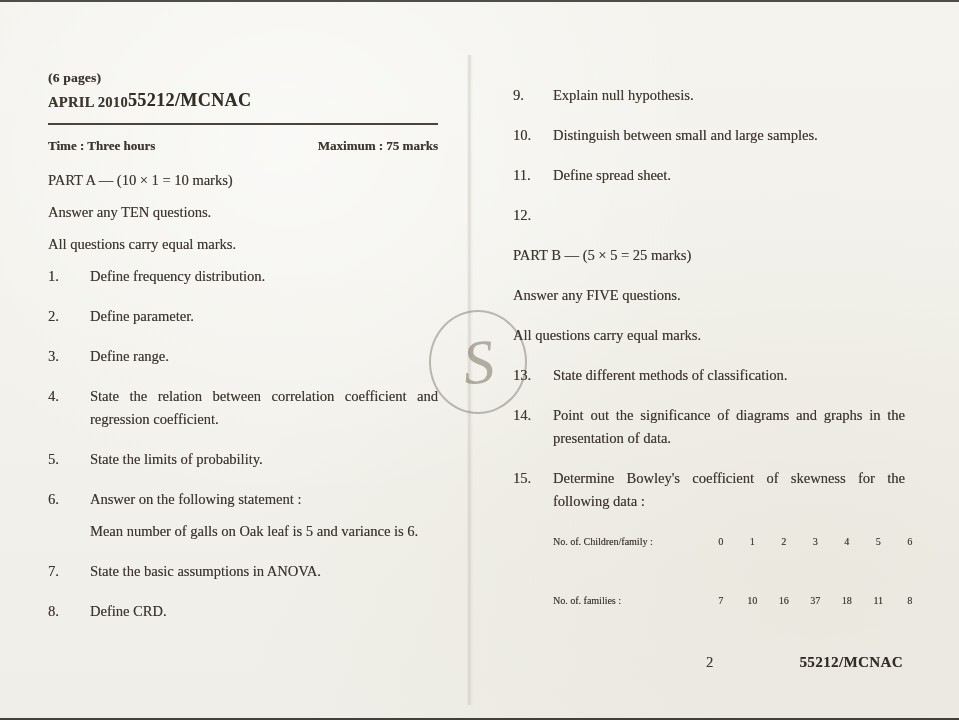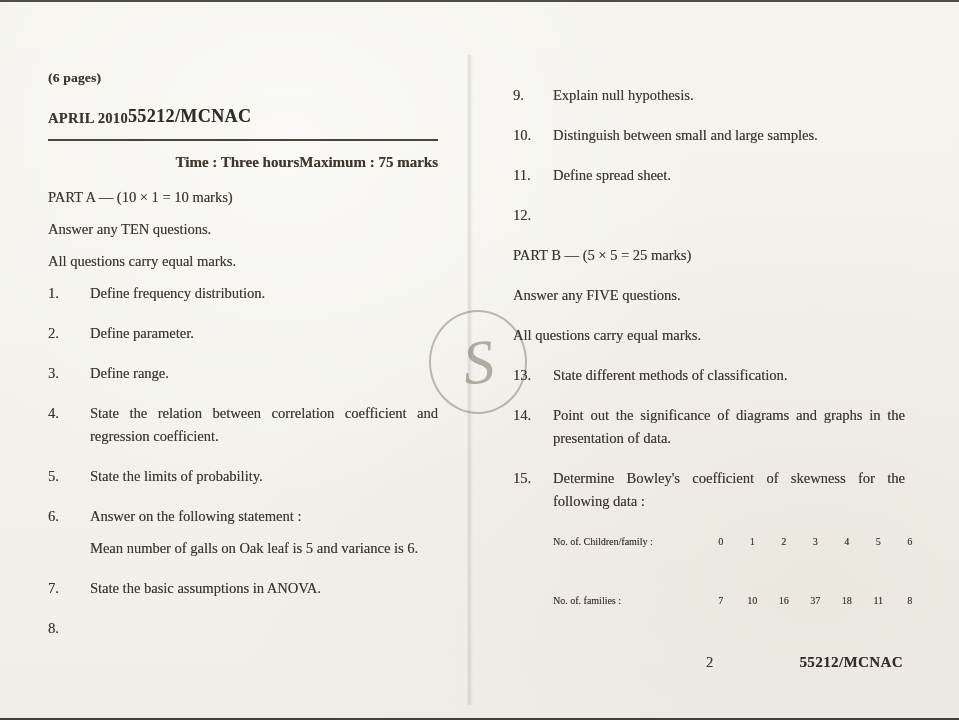--- a/index.html
+++ b/index.html
@@ -22,26 +22,26 @@
     position:absolute; left:429px; top:310px; width:94px; height:100px;
     border:2px solid rgba(124,118,106,0.48); border-radius:50%;
     display:flex; align-items:center; justify-content:center;
     color:rgba(122,115,101,0.55); text-shadow:none;
   }
   .watermark span { font-size:62px; font-style:italic; transform:rotate(-6deg); line-height:1; }
 
   .col-left  { position:absolute; left:48px;  top:70px; width:390px; }
   .col-right { position:absolute; left:513px; top:84px; width:392px; }
 
-  .pages-note { font-size:13.5px; font-weight:bold; margin-bottom:20px; letter-spacing:.2px; }
+  .pages-note { font-size:13.5px; font-weight:bold; margin-bottom:4px; letter-spacing:.2px; }
   .header-row { display:flex; justify-content:flex-start; align-items:flex-end; margin-bottom:12px; }
   .date  { font-size:14.5px; font-weight:bold; letter-spacing:.3px; }
   .code  { font-size:18px;   font-weight:bold; letter-spacing:.4px; color:#332d26; }
   .rule  { border-top:2.5px solid #4a443c; margin-bottom:13px; }
-  .time-row { display:flex; justify-content:flex-end; font-size:15px; font-weight:bold; margin-bottom:15px; }
+  .time-row { display:flex; justify-content:space-between; font-size:13px; font-weight:bold; margin-bottom:15px; }
 
   .center-line { text-align:left; font-size:14.5px; line-height:23px; margin-bottom:9px; }
   .col-right .center-line { margin-bottom:17px; }
 
   .q  { display:flex; font-size:14.5px; line-height:23px; margin-bottom:17px; }
   .qn { width:42px; flex:none; }
   .col-right .qn { width:40px; }
   .qbody { flex:1; }
   .qt { text-align:justify; }
   .q-extra { margin-top:9px; text-align:justify; }
@@ -119,20 +119,23 @@
       </div>
     </div>
     <div class="q">
       <span class="qn">7.</span>
       <div class="qbody">
           <div class="qt">State the basic assumptions in ANOVA.</div>
         </div>
     </div>
     <div class="q">
       <span class="qn">8.</span>
+      <div class="qbody">
+          <div class="qt">Define CRD.</div>
+        </div>
     </div>
   </div>
 
   <div class="col-right">
     <div class="q">
       <span class="qn">9.</span>
       <div class="qbody">
           <div class="qt">Explain null hypothesis.</div>
         </div>
     </div>

